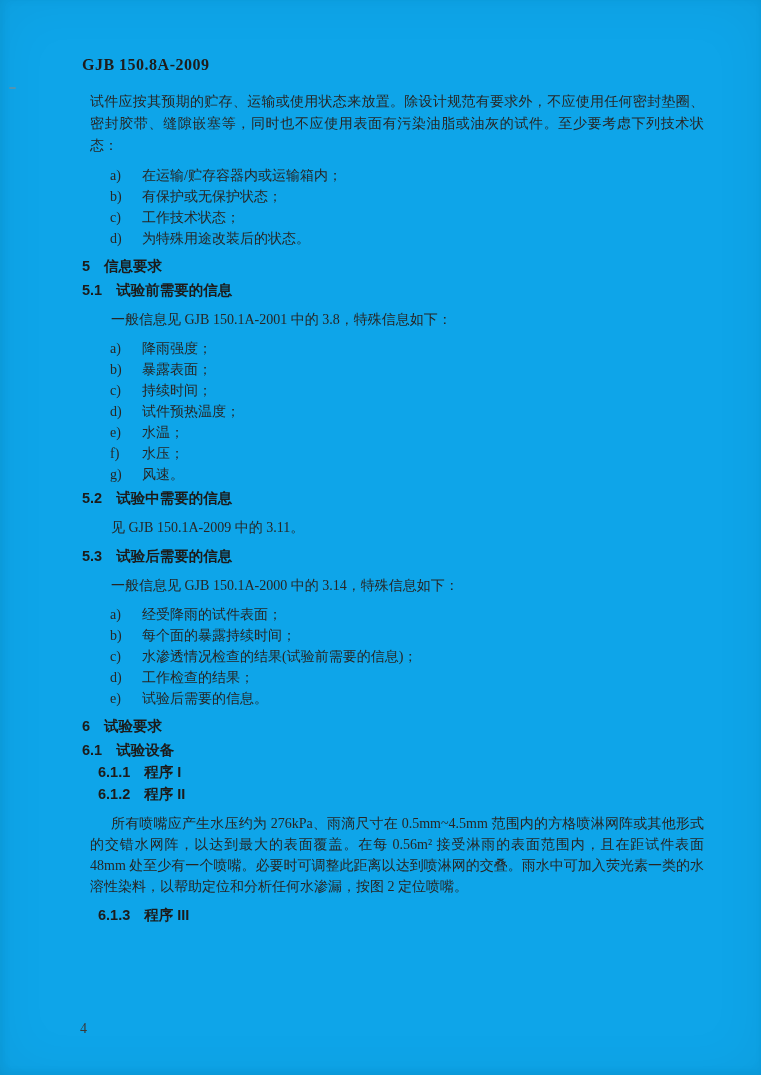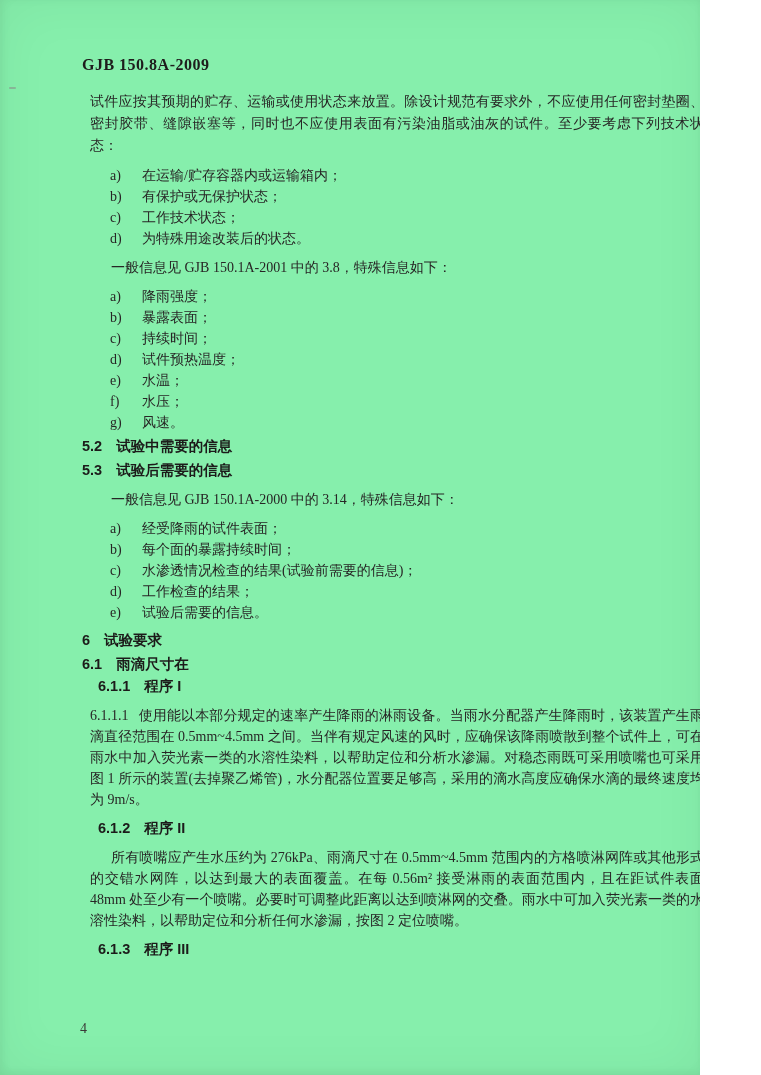--- a/index.html
+++ b/index.html
@@ -1,19 +1,19 @@
 <!DOCTYPE html>
 <html><head>
 <meta charset="utf-8">
 <style>
   html,body { margin:0; padding:0; background:#ffffff; }
   .page {
     position:relative;
-    width:700px; height:1075px;
-    background:#86efac;
+    width:761px; height:1075px;
+    background:#0ea5e9;
     font-family:"Liberation Serif","DejaVu Serif",serif;
     color:#272625;
     overflow:hidden;
   }
   .page::after {
     content:""; position:absolute; inset:0; pointer-events:none;
     box-shadow: inset 0 0 55px rgba(0,0,0,0.05), inset 4px 0 10px rgba(0,0,0,0.035), inset 0 -4px 10px rgba(0,0,0,0.03);
   }
   .content {
     position:absolute; left:82px; top:55px; width:630px;
@@ -74,21 +74,27 @@
         <span class="li-marker">c)</span>
         <span class="li-text">工作技术状态；</span>
       </div>
       <div class="li">
         <span class="li-marker">d)</span>
         <span class="li-text">为特殊用途改装后的状态。</span>
       </div>
     </div>
 
     <section>
+      <div class="h1">
+        <span class="h-num">5</span><span>信息要求</span>
+      </div>
 
+      <div class="h2">
+        <span class="h-num">5.1</span><span>试验前需要的信息</span>
+      </div>
       <p class="para lead-indent">一般信息见 GJB 150.1A-2001 中的 3.8，特殊信息如下：</p>
       <div>
         <div class="li">
           <span class="li-marker">a)</span>
           <span class="li-text">降雨强度；</span>
         </div>
         <div class="li">
           <span class="li-marker">b)</span>
           <span class="li-text">暴露表面；</span>
         </div>
@@ -110,20 +116,21 @@
         </div>
         <div class="li">
           <span class="li-marker">g)</span>
           <span class="li-text">风速。</span>
         </div>
       </div>
 
       <div class="h2">
         <span class="h-num">5.2</span><span>试验中需要的信息</span>
       </div>
+      <p class="para lead-indent">见 GJB 150.1A-2009 中的 3.11。</p>
 
       <div class="h2">
         <span class="h-num">5.3</span><span>试验后需要的信息</span>
       </div>
       <p class="para lead-indent">一般信息见 GJB 150.1A-2000 中的 3.14，特殊信息如下：</p>
       <div>
         <div class="li">
           <span class="li-marker">a)</span>
           <span class="li-text">经受降雨的试件表面；</span>
         </div>
@@ -145,29 +152,26 @@
         </div>
       </div>
     </section>
 
     <section>
       <div class="h1">
         <span class="h-num">6</span><span>试验要求</span>
       </div>
 
       <div class="h2">
-        <span class="h-num">6.1</span><span>雨滴尺寸在</span>
+        <span class="h-num">6.1</span><span>试验设备</span>
       </div>
 
       <div class="h3">
         <span class="h-num">6.1.1</span><span>程序 I</span>
       </div>
-      <p class="para">
-        <span class="clause-num">6.1.1.1</span><span>使用能以本部分规定的速率产生降雨的淋雨设备。当雨水分配器产生降雨时，该装置产生雨滴直径范围在 0.5mm~4.5mm 之间。当伴有规定风速的风时，应确保该降雨喷散到整个试件上，可在雨水中加入荧光素一类的水溶性染料，以帮助定位和分析水渗漏。对稳态雨既可采用喷嘴也可采用图 1 所示的装置(去掉聚乙烯管)，水分配器位置要足够高，采用的滴水高度应确保水滴的最终速度均为 9m/s。</span>
-      </p>
 
       <div class="h3">
         <span class="h-num">6.1.2</span><span>程序 II</span>
       </div>
       <p class="para lead-indent">所有喷嘴应产生水压约为 276kPa、雨滴尺寸在 0.5mm~4.5mm 范围内的方格喷淋网阵或其他形式的交错水网阵，以达到最大的表面覆盖。在每 0.56m² 接受淋雨的表面范围内，且在距试件表面 48mm 处至少有一个喷嘴。必要时可调整此距离以达到喷淋网的交叠。雨水中可加入荧光素一类的水溶性染料，以帮助定位和分析任何水渗漏，按图 2 定位喷嘴。</p>
 
       <div class="h3">
         <span class="h-num">6.1.3</span><span>程序 III</span>
       </div>
     </section>

